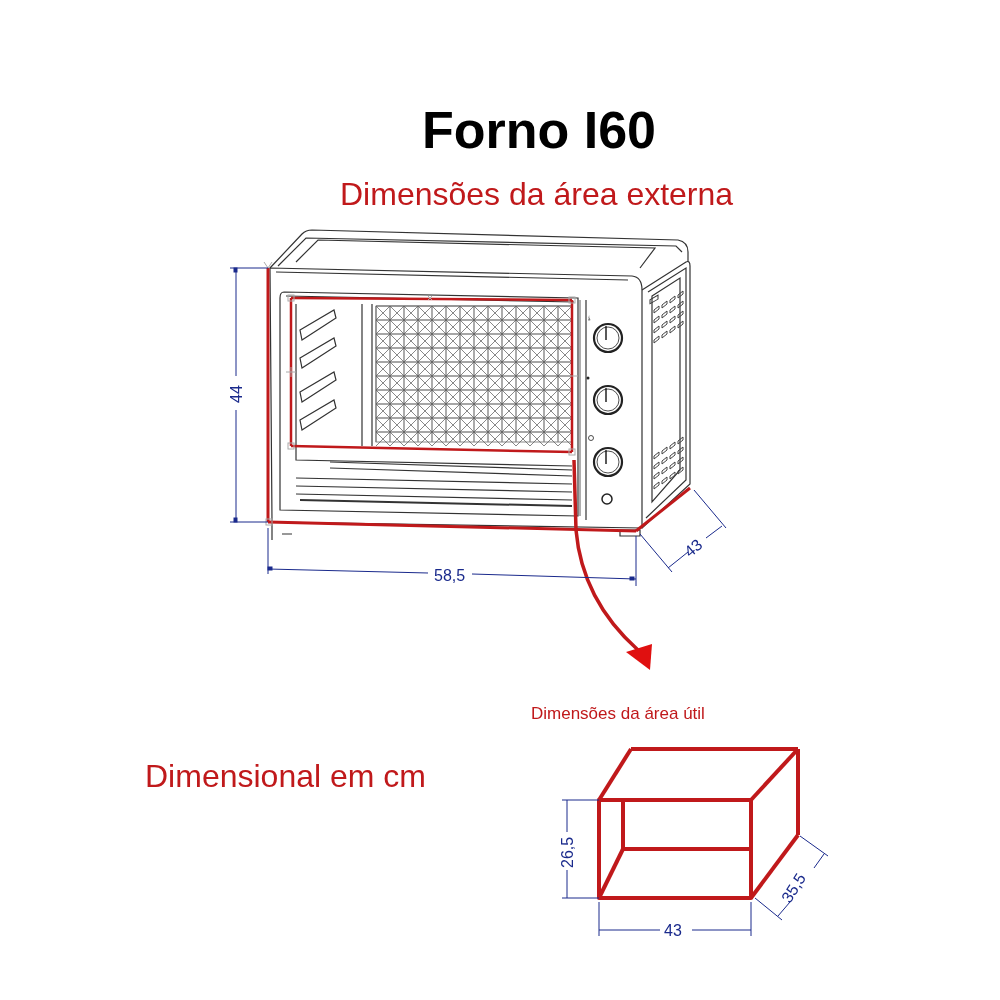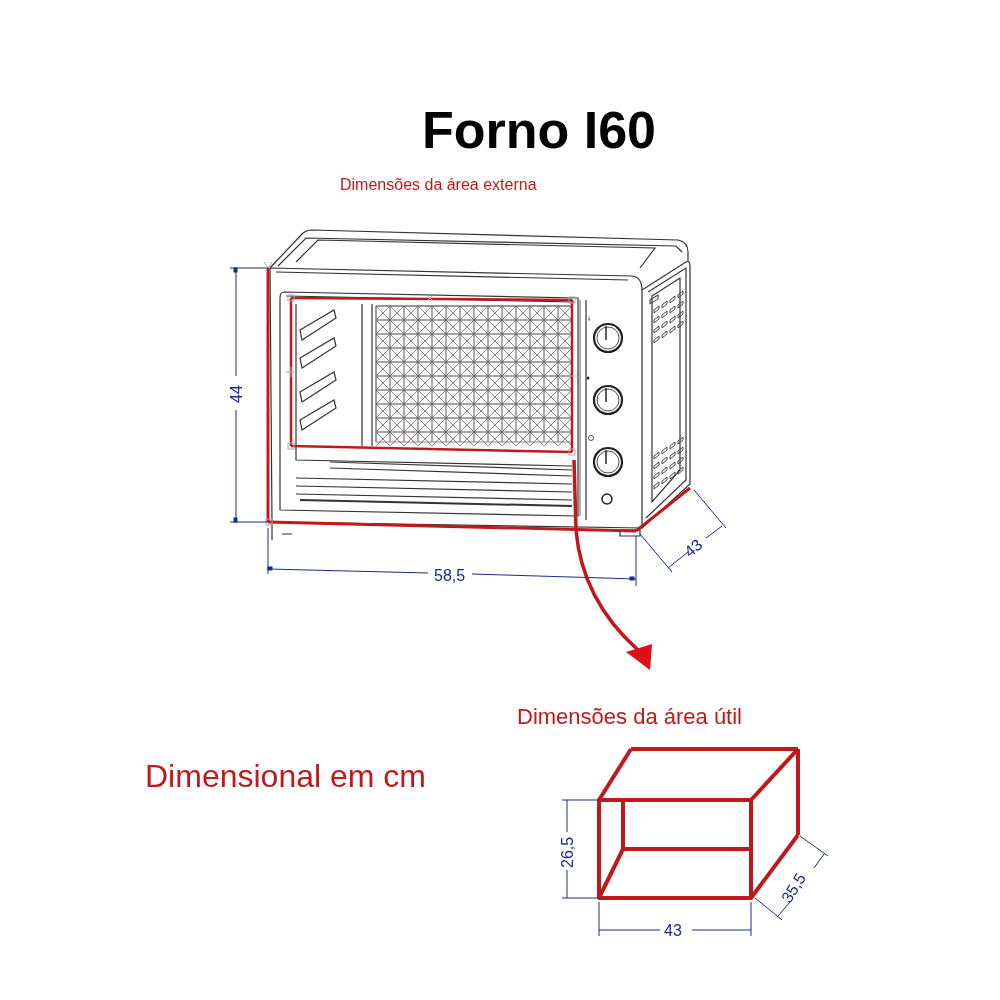--- a/index.html
+++ b/index.html
@@ -1,20 +1,20 @@
 <!DOCTYPE html>
 <html><head>
   <meta charset="utf-8">
   <style>
     html, body { margin: 0; padding: 0; background: #ffffff; }
     body { width: 1000px; height: 1000px; position: relative; overflow: hidden; font-family: "Liberation Sans", sans-serif; }
     .title { position: absolute; left: 0; width: 1078px; top: 100px; text-align: center; font-weight: bold; font-size: 52px; color: #000; letter-spacing: 0px; }
     .red-label { position: absolute; color: #c0191b; font-size: 25px; white-space: nowrap; }
-    #ext-label { left: 340px; top: 176px; font-size: 16px; }
-    #util-label { left: 517px; top: 704px; font-size: 22px; }
+    #ext-label { left: 340px; top: 176px; font-size: 32px; }
+    #util-label { left: 531px; top: 704px; font-size: 17px; }
     #dim-label { left: 145px; top: 758px; font-size: 32px; }
     svg.drawing { position: absolute; left: 0; top: 0; }
     .dimtext { font-family: "Liberation Sans", sans-serif; fill: #1a2a8c; font-size: 16px; }
   </style>
 </head>
 <body>
 
 <div class="title">Forno I60</div>
 <div class="red-label" id="ext-label">Dimensões da área externa</div>
 

